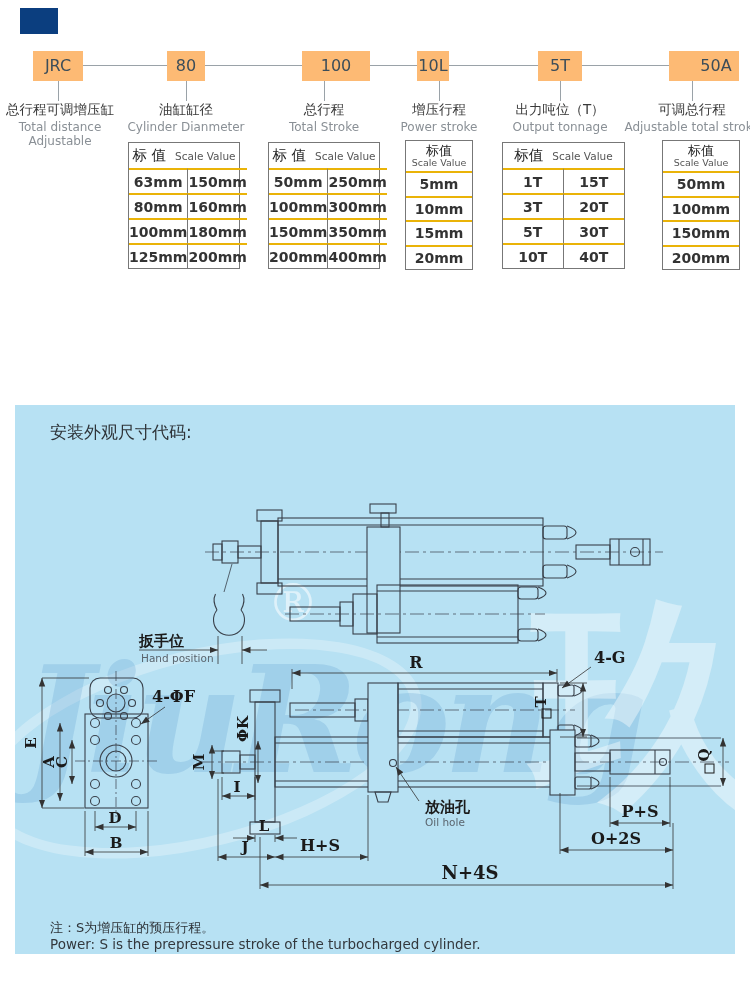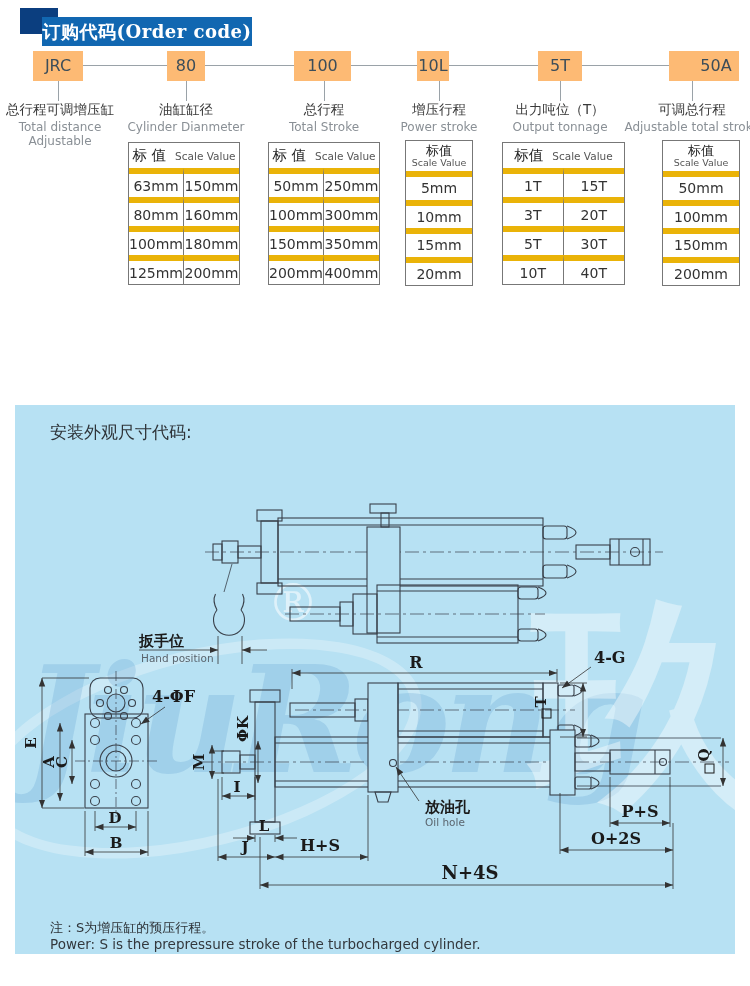--- a/index.html
+++ b/index.html
@@ -24,22 +24,22 @@
   
   .tbl{position:absolute;border:1px solid #777;background:#fff;box-sizing:border-box;}
   .tbl-head{display:flex;align-items:center;justify-content:center;gap:9px;height:25px;}
   .tbl-head .cn{font-size:14.5px;color:#222;}
   .tbl-head .en{font-size:10.5px;color:#555;}
   .stacked .tbl-head{flex-direction:column;gap:0;height:30px;line-height:1.05;}
   .stacked .tbl-head .cn{font-size:13px;}
   .stacked .tbl-head .en{font-size:9.5px;}
   .grid{display:grid;}
   .c2{grid-template-columns:1fr 1fr;}
-  .cell{border-top:6px solid #eab308;display:flex;align-items:center;justify-content:center;
-        font-size:14px;color:#333;height:23px;}
+  .cell{border-top:2px solid #eab308;display:flex;align-items:center;justify-content:center;
+        font-size:14px;color:#333;height:23px;font-weight:bold;}
   .stacked .cell{height:22.5px;}
   .c2 .cell:nth-child(odd){border-right:1px solid #777;}
 
   
   .panel{position:absolute;left:15px;top:405px;width:720px;height:549px;background:#b7e1f3;overflow:hidden;}
   .panel-title{position:absolute;left:35px;top:16px;font-size:17px;color:#2e3338;}
   .panel-title-en{position:absolute;left:35px;top:43px;font-size:17px;color:#33383d;}
   .note-cn{position:absolute;left:35px;top:514px;font-size:13px;color:#2e3338;}
   .note-en{position:absolute;left:35px;top:531px;font-size:13.5px;color:#33383d;}
 
@@ -59,27 +59,26 @@
   svg text.dim-sm{font-family:"DejaVu Serif","Liberation Serif",serif;font-size:15px;font-weight:bold;fill:#1a1a1a;}
   svg text.cn-callout{font-family:"DejaVu Sans","Liberation Sans",sans-serif;font-size:15px;font-weight:bold;fill:#1b1b1b;}
   svg text.en-callout{font-family:"DejaVu Sans","Liberation Sans",sans-serif;font-size:10.5px;fill:#5a646d;}
 </style>
 </head>
 <body>
 
 <div class="page">
 
   <div class="hdr-sq"></div>
-  <div class="hdr-bar">订购代码(Order code)</div>
 
   <div class="code-line"></div>
 
   <div class="code-box" style="left:33px;width:50px;">JRC</div>
   <div class="code-box" style="left:167px;width:38px;">80</div>
-  <div class="code-box" style="left:294px;width:57px;">100</div>
+  <div class="code-box" style="left:302px;width:68px;">100</div>
   <div class="code-box" style="left:417px;width:32px;">10L</div>
   <div class="code-box" style="left:538px;width:44px;">5T</div>
   <div class="code-box" style="left:669px;width:46px;padding-left:24px;">50A</div>
 
   <div class="stub" style="left:58px;"></div>
   <div class="stub" style="left:186px;"></div>
   <div class="stub" style="left:324px;"></div>
   <div class="stub" style="left:439px;"></div>
   <div class="stub" style="left:560px;"></div>
   <div class="stub" style="left:692px;"></div>

